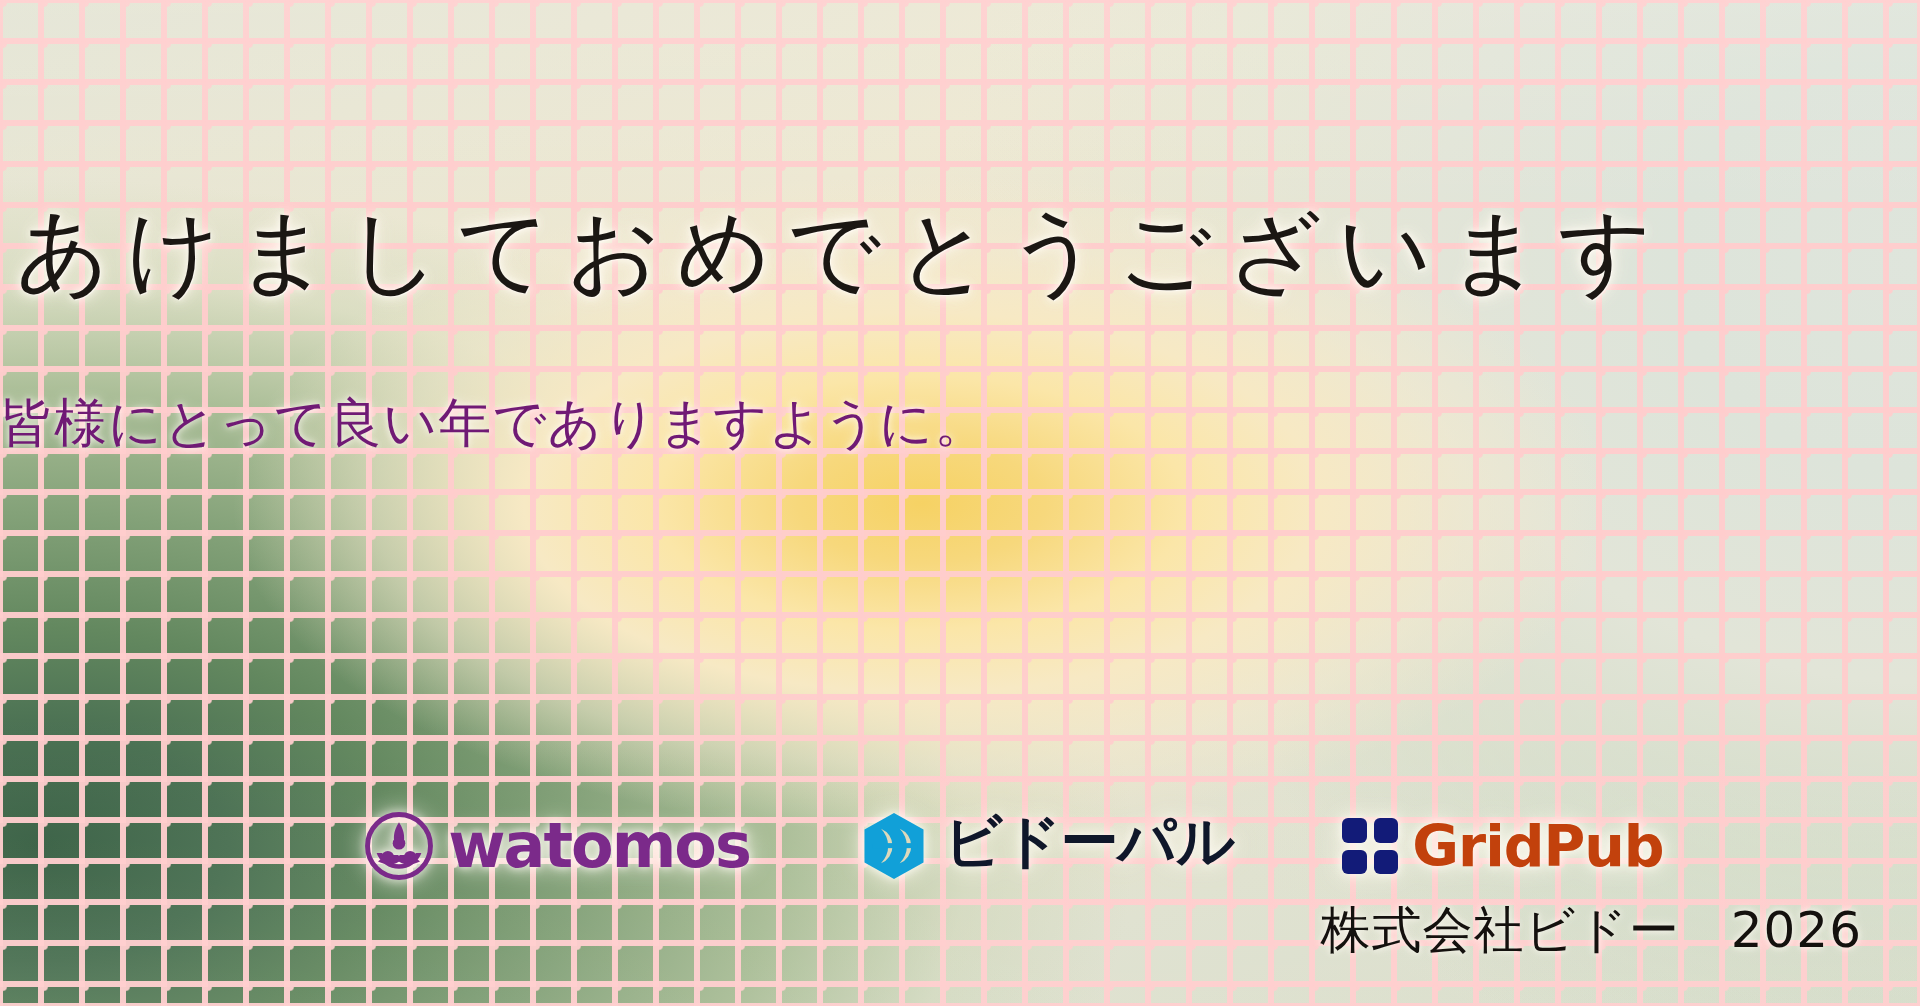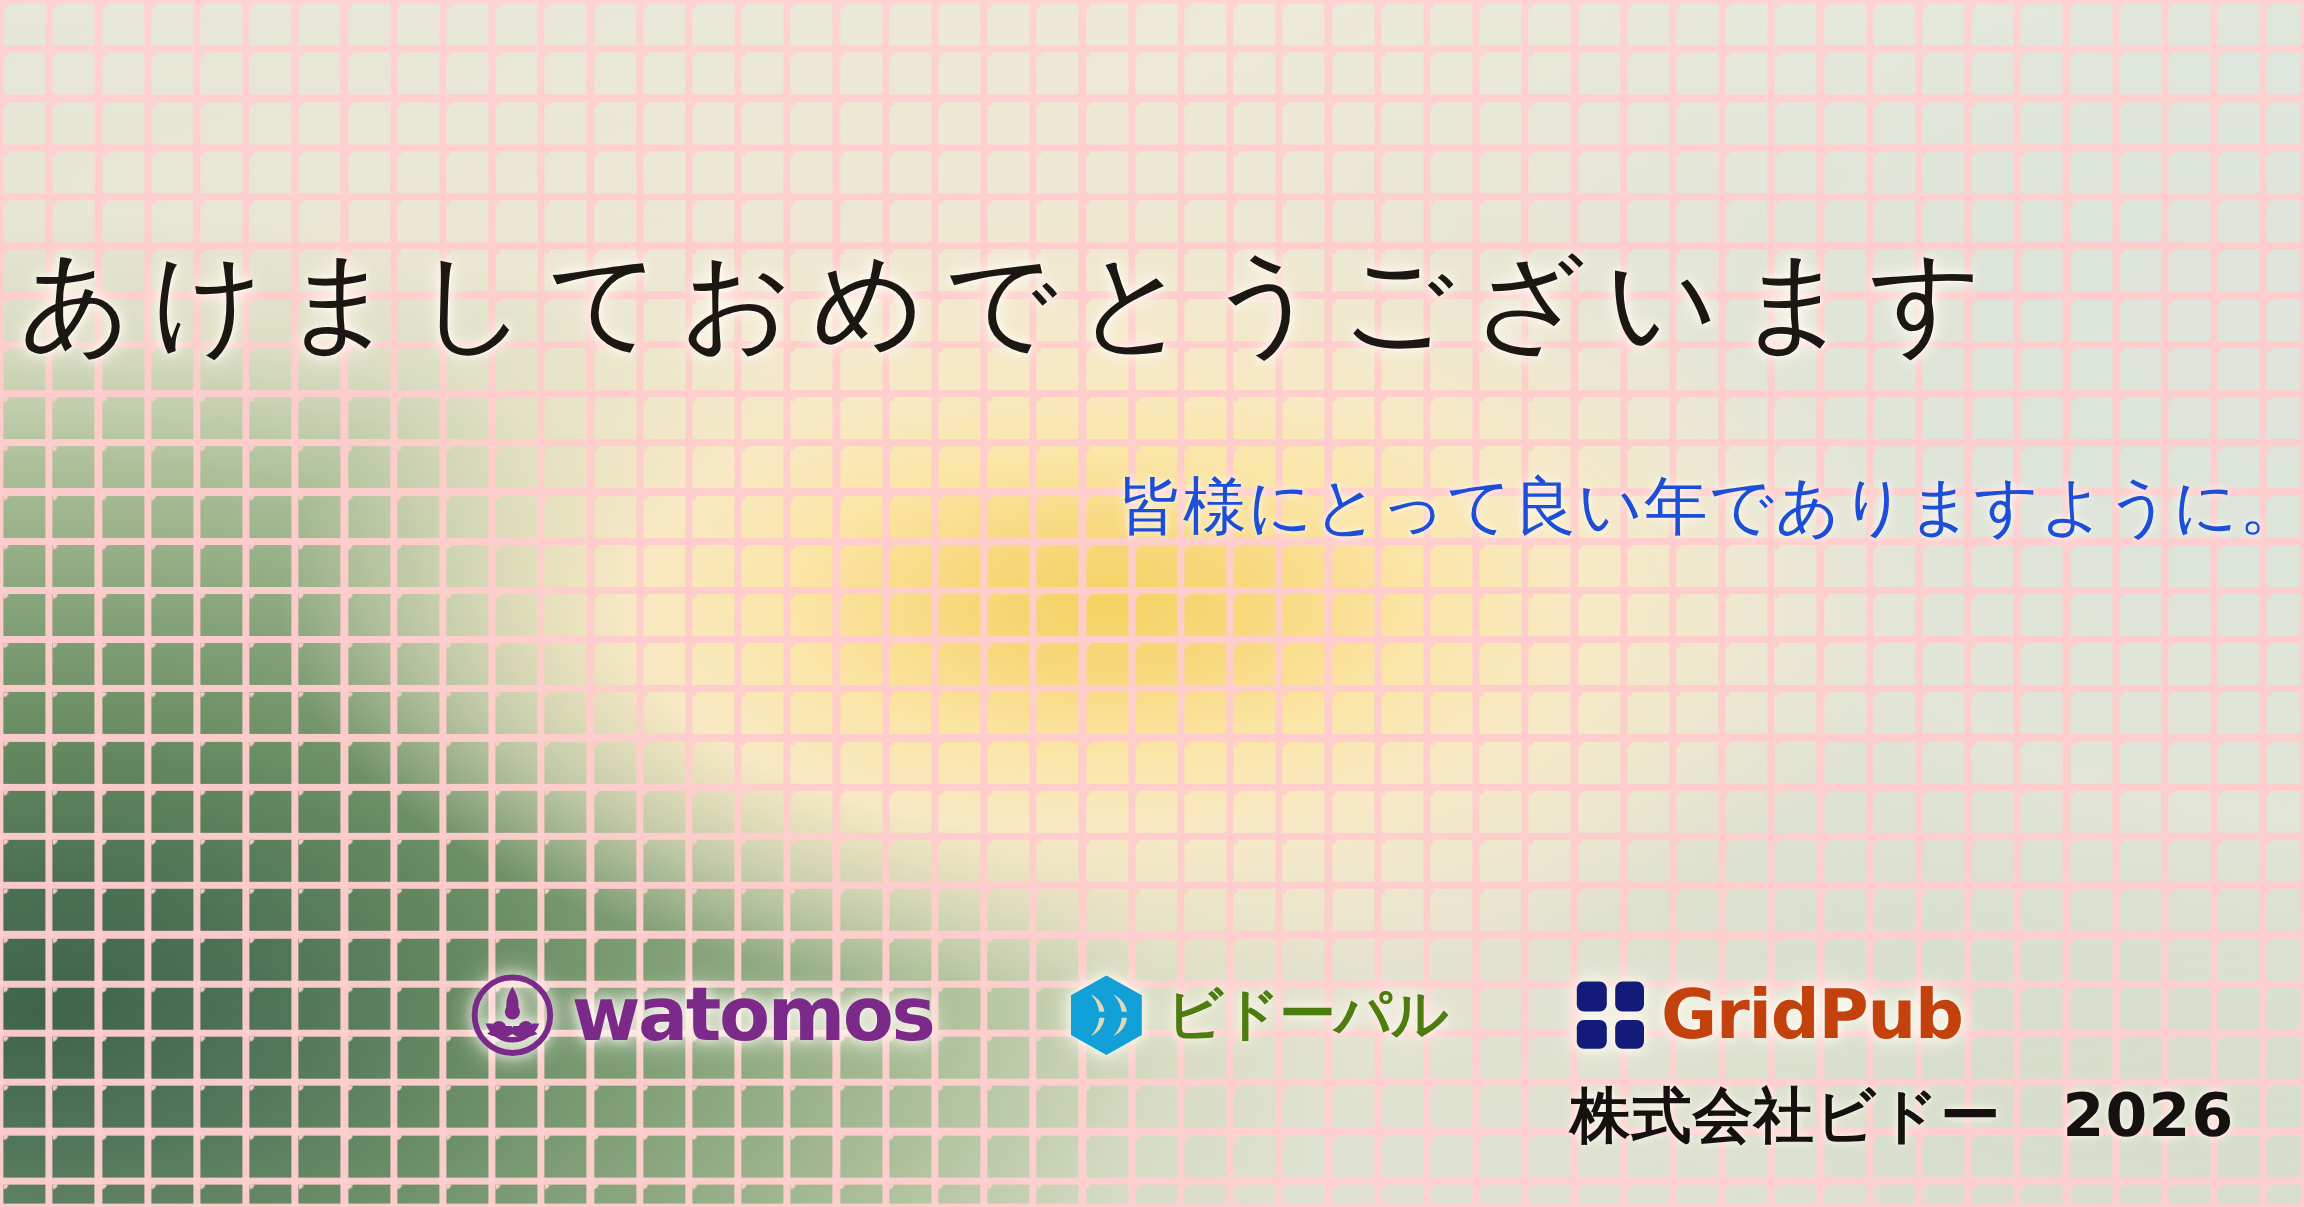--- a/index.html
+++ b/index.html
@@ -98,25 +98,25 @@
     white-space:nowrap;
     text-shadow:
        0 0 7px rgba(255,252,246,0.95),
        0 0 14px rgba(255,250,240,0.9),
        0 0 22px rgba(255,248,235,0.75),
        1px 1px 0 rgba(255,255,255,0.6);
   }
   .subhead{
     position:absolute;
     left:0;right:0;top:396px;
-    text-align:right;
+    text-align:left;
     font-family:"DejaVu Sans","Liberation Sans",sans-serif;
     font-size:53px;
     line-height:1;
-    color:#1d4ed8;
+    color:#701a75;
     letter-spacing:1px;
     white-space:nowrap;
     text-shadow:
        0 0 6px rgba(255,252,246,0.9),
        0 0 13px rgba(255,250,240,0.8);
   }
 
   
   .logo-row{
     position:absolute;
@@ -144,23 +144,23 @@
   .logo-watomos .logo-text{
     font-family:"DejaVu Sans","Liberation Sans",sans-serif;
     font-size:62px;
     color:#7b2a8a;
     letter-spacing:-2px;
   }
   .mark-watomos{width:70px;height:70px;flex:0 0 70px;}
 
   
   .logo-bidopal .logo-text{
-    font-family:Liberation Serif, serif;
-    font-size:47px;
-    color:#4d7c0f;
+    font-family:Liberation Mono, monospace;
+    font-size:58px;
+    color:#0f172a;
     letter-spacing:-1px;
   }
   .mark-bidopal{width:72px;height:72px;flex:0 0 72px;}
 
   
   .logo-gridpub .logo-text{
     font-family:"DejaVu Sans","Liberation Sans",sans-serif;
     font-size:57px;
     color:#c2410c;
     letter-spacing:-1px;
@@ -175,21 +175,20 @@
   .footer{
     position:absolute;
     right:58px;top:905px;
     font-family:"DejaVu Sans","Liberation Sans",sans-serif;
     font-size:50px;
     line-height:1;
     color:#14110e;
     white-space:pre;
     letter-spacing:1px;
     text-shadow:0 0 6px rgba(255,252,246,0.85),0 0 12px rgba(255,250,240,0.6);
-    font-weight:bold;
   }
 </style>
 </head>
 <body>
 
 <div id="card">
 
   <div class="bg-field"></div>
   <div class="bg-grid"></div>
   <div class="bg-corner"></div>

